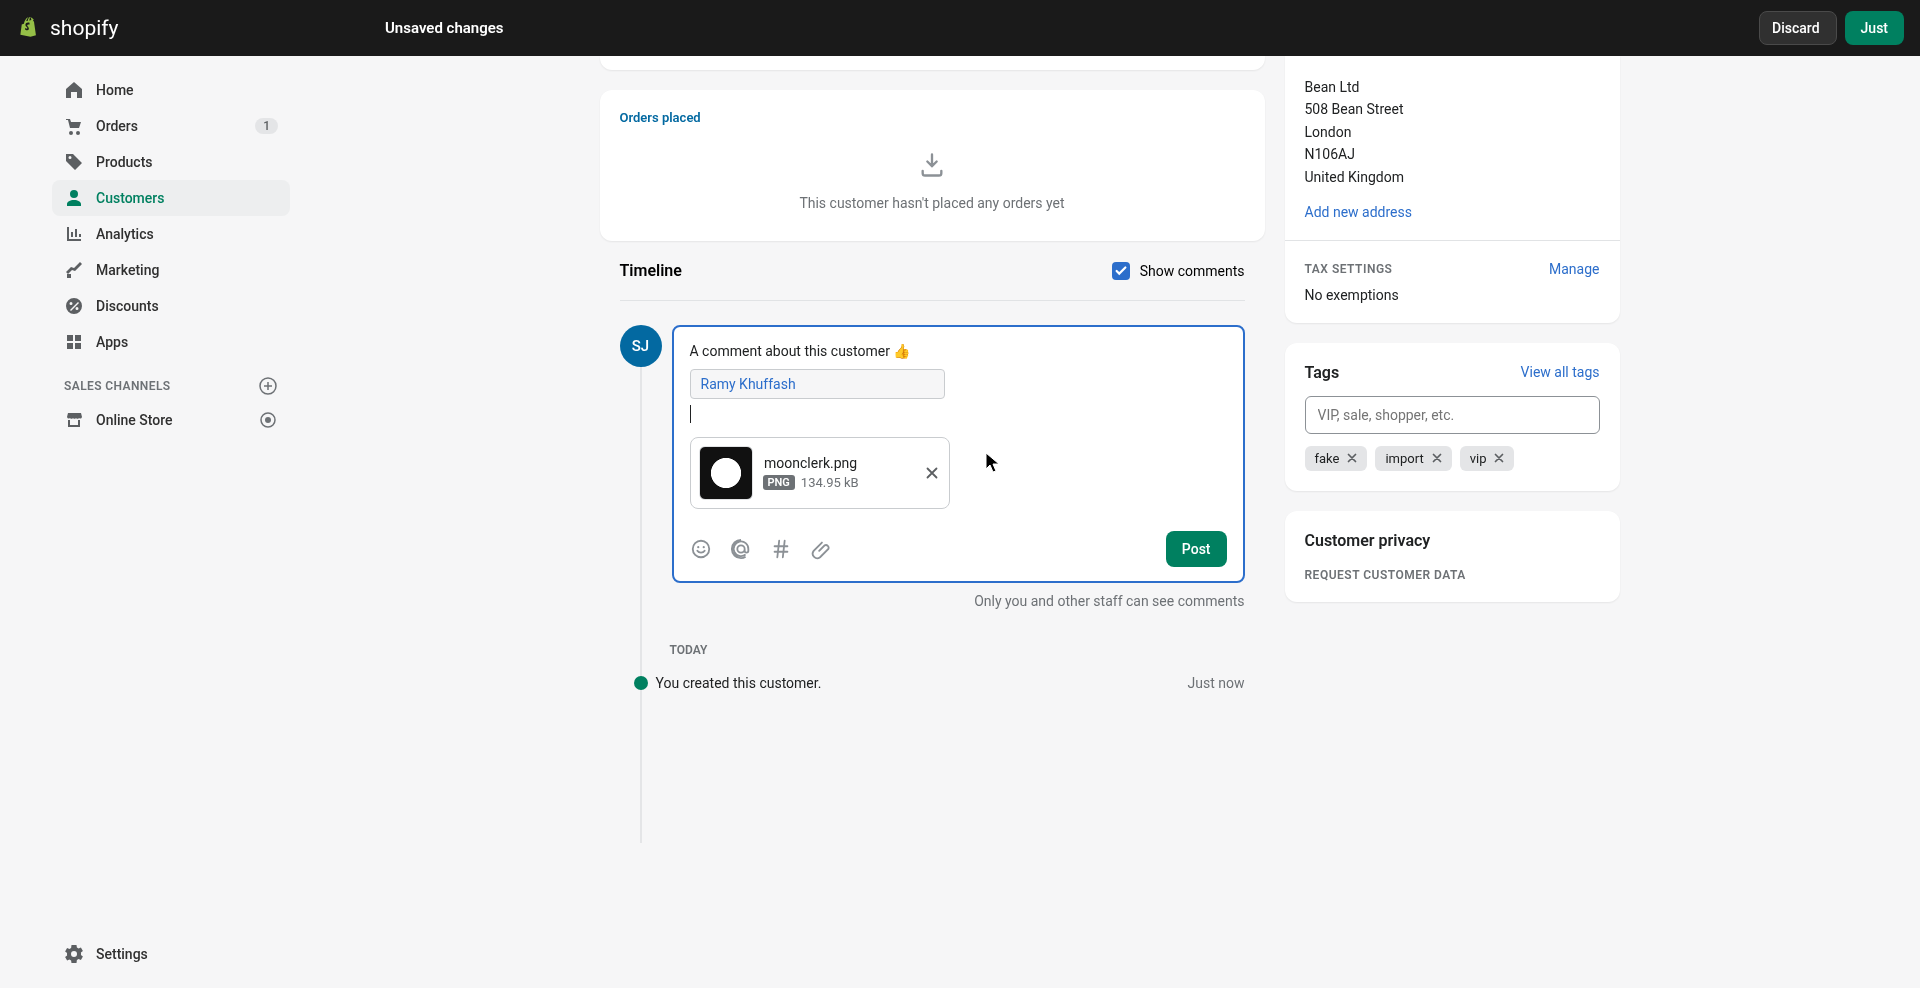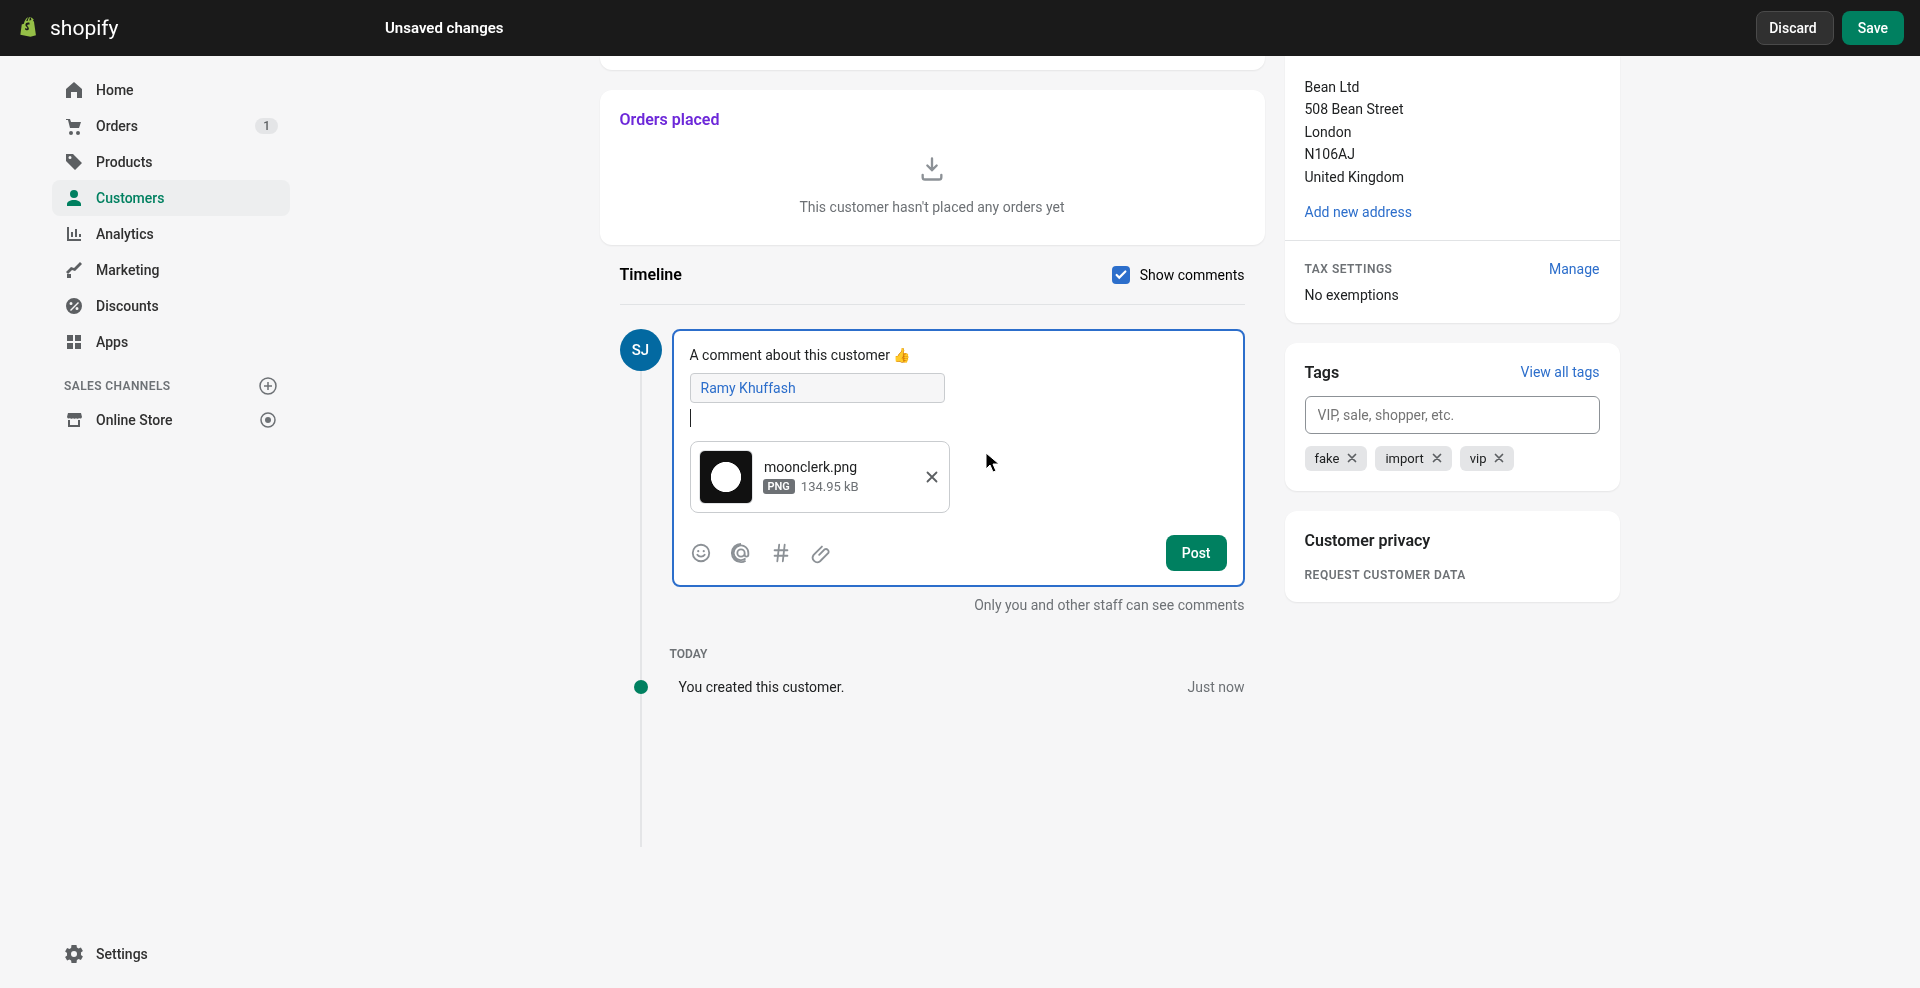--- a/index.html
+++ b/index.html
@@ -29,21 +29,21 @@
     .nav-bottom { margin-top: auto; }
     .view-icon { margin-left: auto; width: 20px; height: 20px; fill: #6d7175; }
     
     .main { flex: 1; overflow-y: auto; padding: 0 16px 16px; display: flex; gap: 20px; justify-content: center; }
     .main-col { width: 665px; display: flex; flex-direction: column; gap: 20px; }
     .side-col { width: 335px; display: flex; flex-direction: column; gap: 20px; }
     
     .card { background: white; border-radius: 12px; box-shadow: 0 1px 2px rgba(0,0,0,0.07); }
     .card-spacer { height: 14px; background: white; border-radius: 0 0 12px 12px; box-shadow: 0 1px 2px rgba(0,0,0,0.07); }
     .card-section { padding: 20px; }
-    .card-title { font-size: 16px; font-weight: 600; color: #6d28d9; margin-bottom: 6px; }
+    .card-title { font-size: 13px; font-weight: 600; color: #0369a1; margin-bottom: 6px; }
     .card-subtitle { font-size: 12px; font-weight: 600; color: #6d7175; text-transform: uppercase; letter-spacing: 0.5px; }
     
     .orders-card { text-align: left; }
     .orders-empty { display: flex; flex-direction: column; align-items: center; padding: 20px 0 10px; gap: 16px; }
     .orders-empty-text { color: #6d7175; font-size: 14px; }
     .download-icon { width: 28px; height: 28px; fill: #8c9196; }
     
     .timeline-header { display: flex; align-items: center; padding: 0 20px 20px; }
     .timeline-title { font-size: 16px; font-weight: 600; }
     .show-comments { margin-left: auto; display: flex; align-items: center; gap: 10px; font-size: 14px; }
@@ -71,21 +71,21 @@
     
     .comment-actions { display: flex; align-items: center; gap: 18px; padding: 14px 16px; }
     .action-icon { width: 22px; height: 22px; fill: #8c9196; cursor: pointer; }
     .comment-actions .btn-post { margin-left: auto; }
     
     .comment-note { text-align: right; color: #6d7175; font-size: 14px; padding: 10px 0 20px; }
     
     .timeline-line { position: absolute; left: 20px; top: 42px; bottom: -260px; width: 2px; background: #e4e5e7; }
     
     .today-label { font-size: 12px; font-weight: 600; color: #6d7175; text-transform: uppercase; padding-left: 50px; margin: 14px 0 18px; }
-    .timeline-event { display: flex; align-items: center; gap: 31px; padding-left: 14px; position: relative; }
+    .timeline-event { display: flex; align-items: center; gap: 8px; padding-left: 14px; position: relative; }
     .event-dot { width: 14px; height: 14px; background: #008060; border-radius: 50%; position: relative; z-index: 1; flex-shrink: 0; }
     .event-text { font-size: 14px; color: #202223; }
     .event-time { margin-left: auto; font-size: 14px; color: #6d7175; }
     
     .side-card-header { display: flex; align-items: center; justify-content: space-between; }
     .link { color: #2c6ecb; font-size: 14px; cursor: pointer; font-weight: 400; }
     .address-lines { font-size: 14px; color: #202223; line-height: 1.6; }
     
     .badge-subscribed { display: inline-block; background: #aee9d1; color: #202223; padding: 3px 10px; border-radius: 12px; font-size: 13px; margin-bottom: 12px; }
     .sub-text { font-size: 14px; color: #6d7175; }
@@ -108,21 +108,21 @@
 <div class="top-bar">
   <div class="logo">
     <svg class="logo-icon" viewBox="0 0 24 24">
         <path fill="#95BF47" d="M15.3 4.5c0 0-.3 0-.7.1 0-.1-.1-.2-.1-.4-.3-.7-.8-1-1.4-1h-.1c0 0 0-.1-.1-.1-.4-.4-.9-.6-1.5-.6-1.2 0-2.4.9-3.3 2.4-.7 1.1-1.2 2.5-1.3 3.5-.1 0-1.3.4-1.4.4-.4.1-.4.1-.5.5 0 .3-1.1 8.5-1.1 8.5l8.6 1.6 4.7-1.2s-1.7-11.6-1.7-11.7c0-.1-.1-.2-.1-.2 0 0-.3 0-.9 0zm-2.2.7c-.5.2-1 .3-1.6.5 0-.8.1-1.9.5-2.7.9.1 1.1 1.2 1.1 2.2zm-1.8-2.6c.1 0 .2 0 .3.1-.5.2-1.1 1-1.4 2.5 0 .1 0 .3-.1.5-.4.1-.9.3-1.3.4.4-1.5 1.3-3.5 2.5-3.5zm.4 6.6c0-.1 0-.1-.1-.1-.2-.1-.4-.1-.6-.1-.9 0-1.4.3-1.4.9 0 .8.9.9 1.3 2 .3.8 0 2-1.2 2-1.4 0-2-.9-2-.9l.3-1s.7.6 1.2.6c.4 0 .5-.3.5-.5 0-1-1.3-.9-1.6-2.4-.2-1.2.6-2.4 2.4-2.4.7 0 1 .1 1 .1l.2 1.8z"></path>
       </svg>
     <span class="logo-text">shopify</span>
   </div>
   <div class="top-center">Unsaved changes</div>
   <div class="top-right">
     <button class="btn btn-discard">Discard</button>
-    <button class="btn btn-save">Save</button>
+    <button class="btn btn-save">Just</button>
   </div>
 </div>
 
 <div class="layout">
   <div class="sidebar">
     <div class="nav-item">
       <svg class="nav-icon" viewBox="0 0 20 20">
           <path d="M10 2l8 7v9h-5v-6H7v6H2v-9z"></path>
         </svg>
       <span>Home</span>

